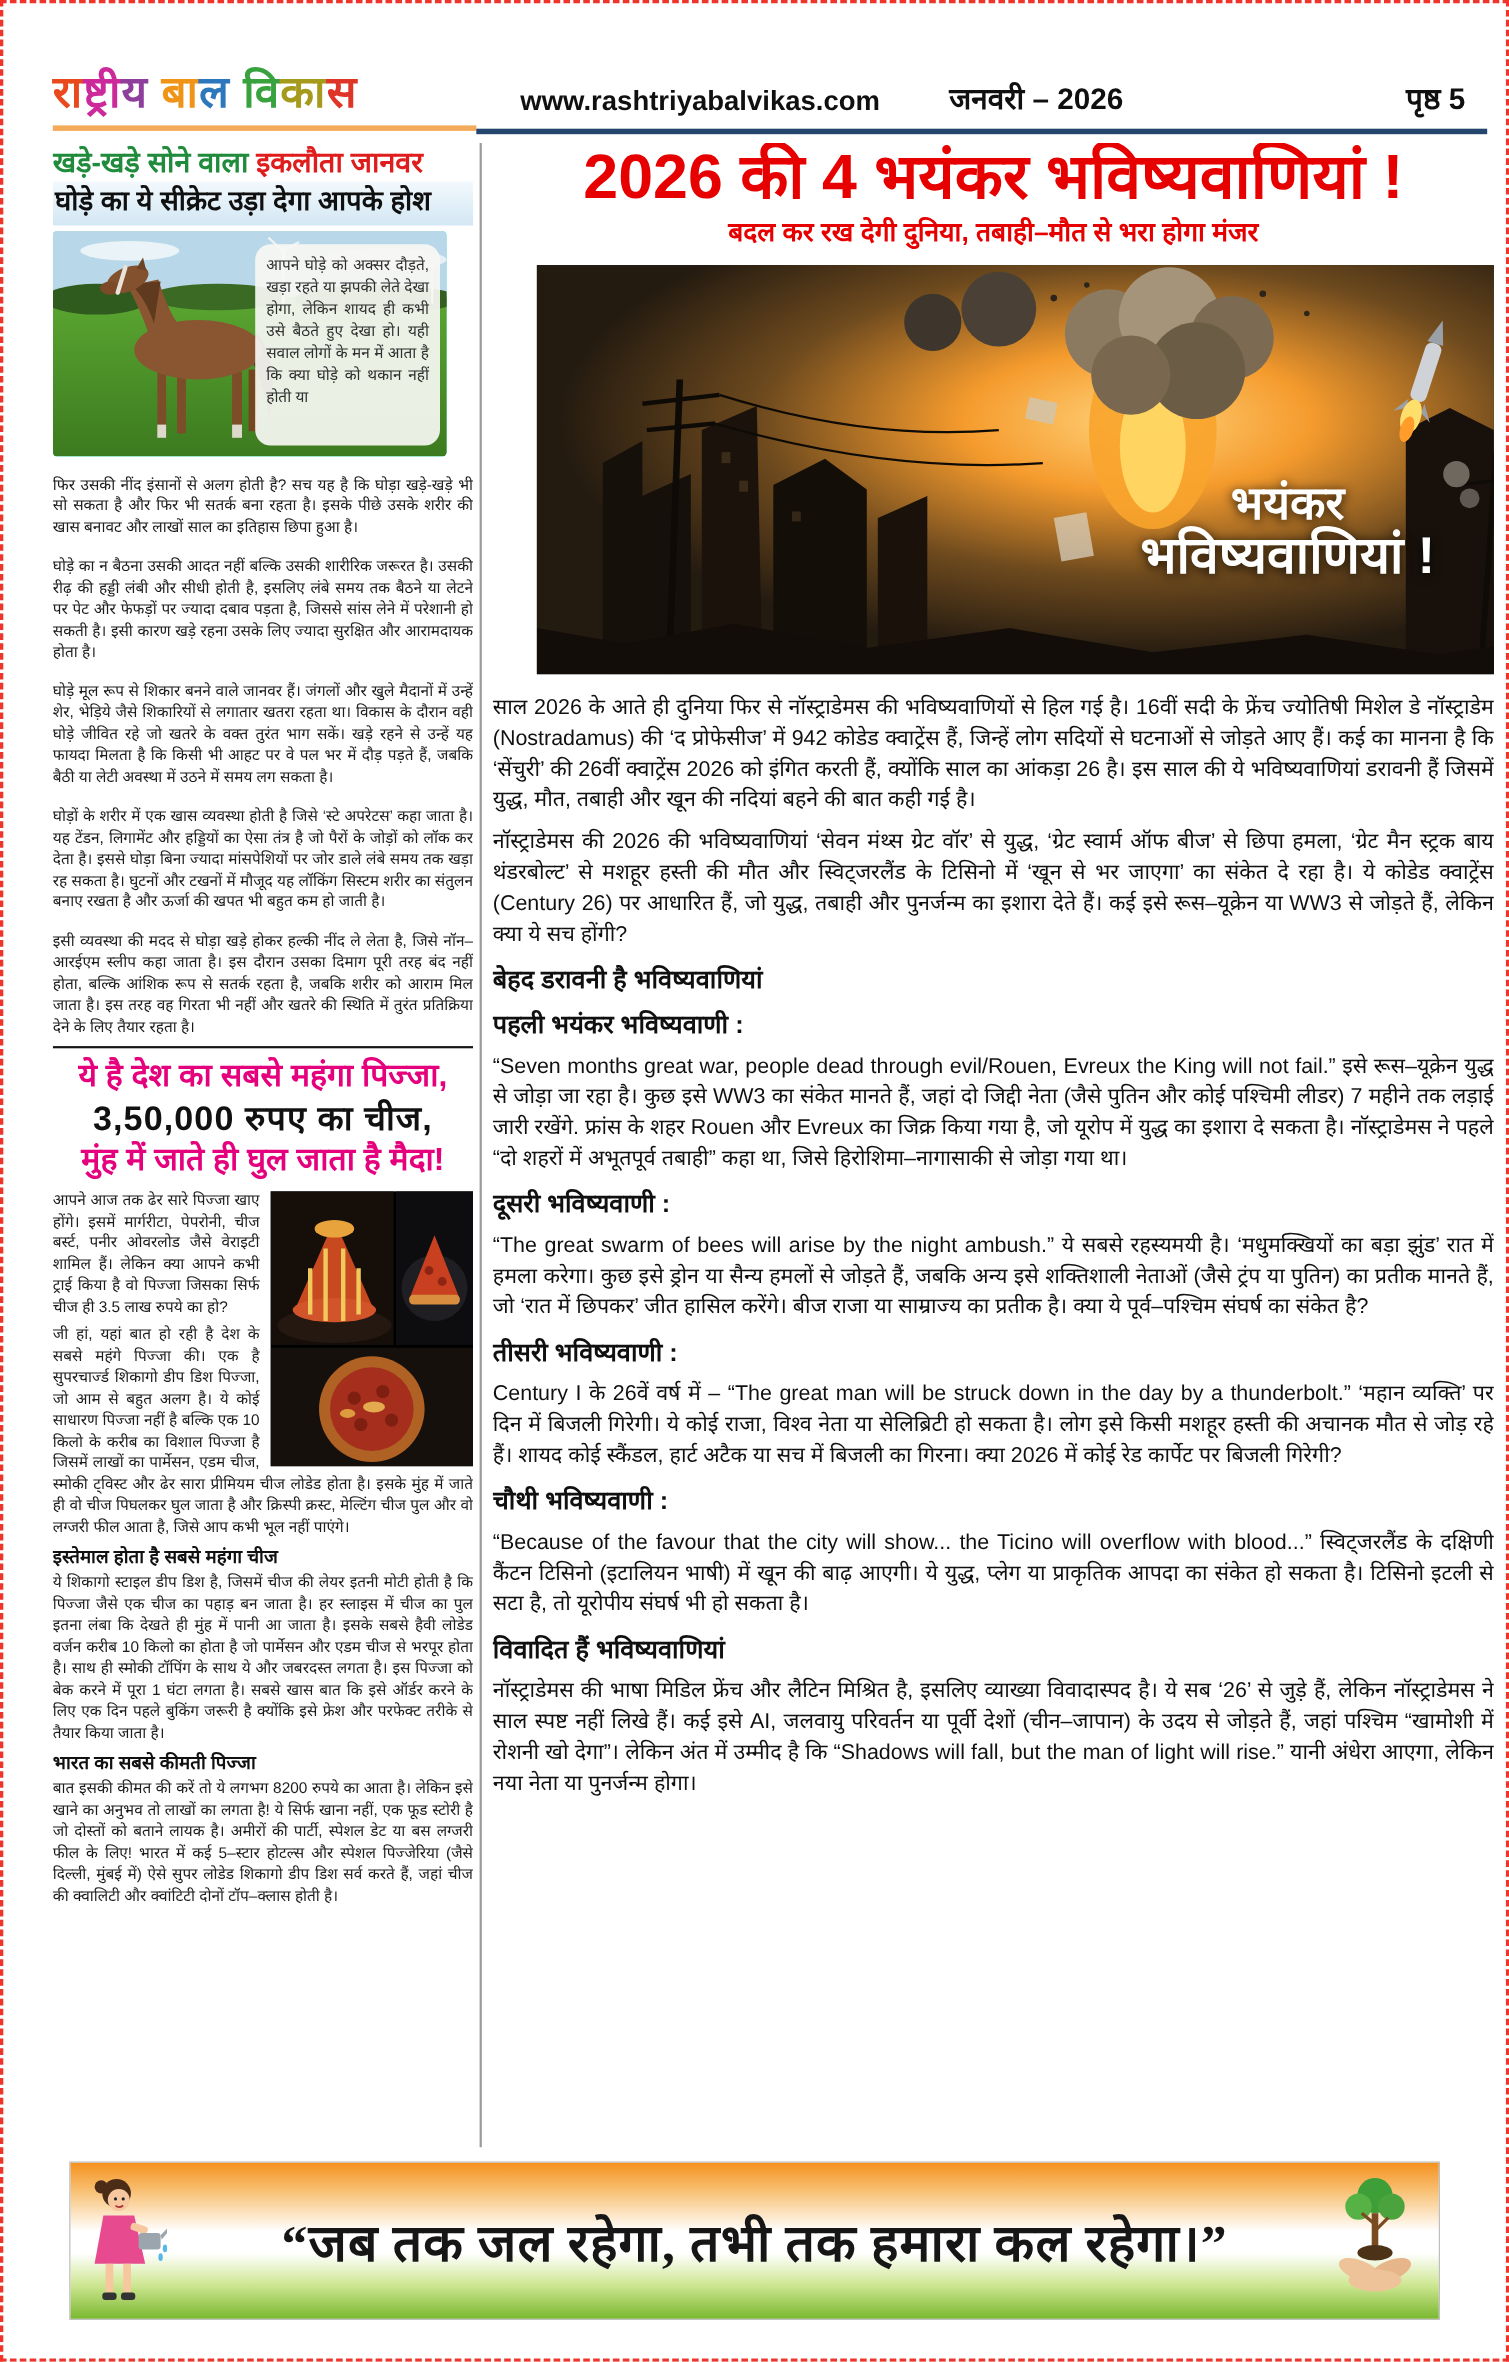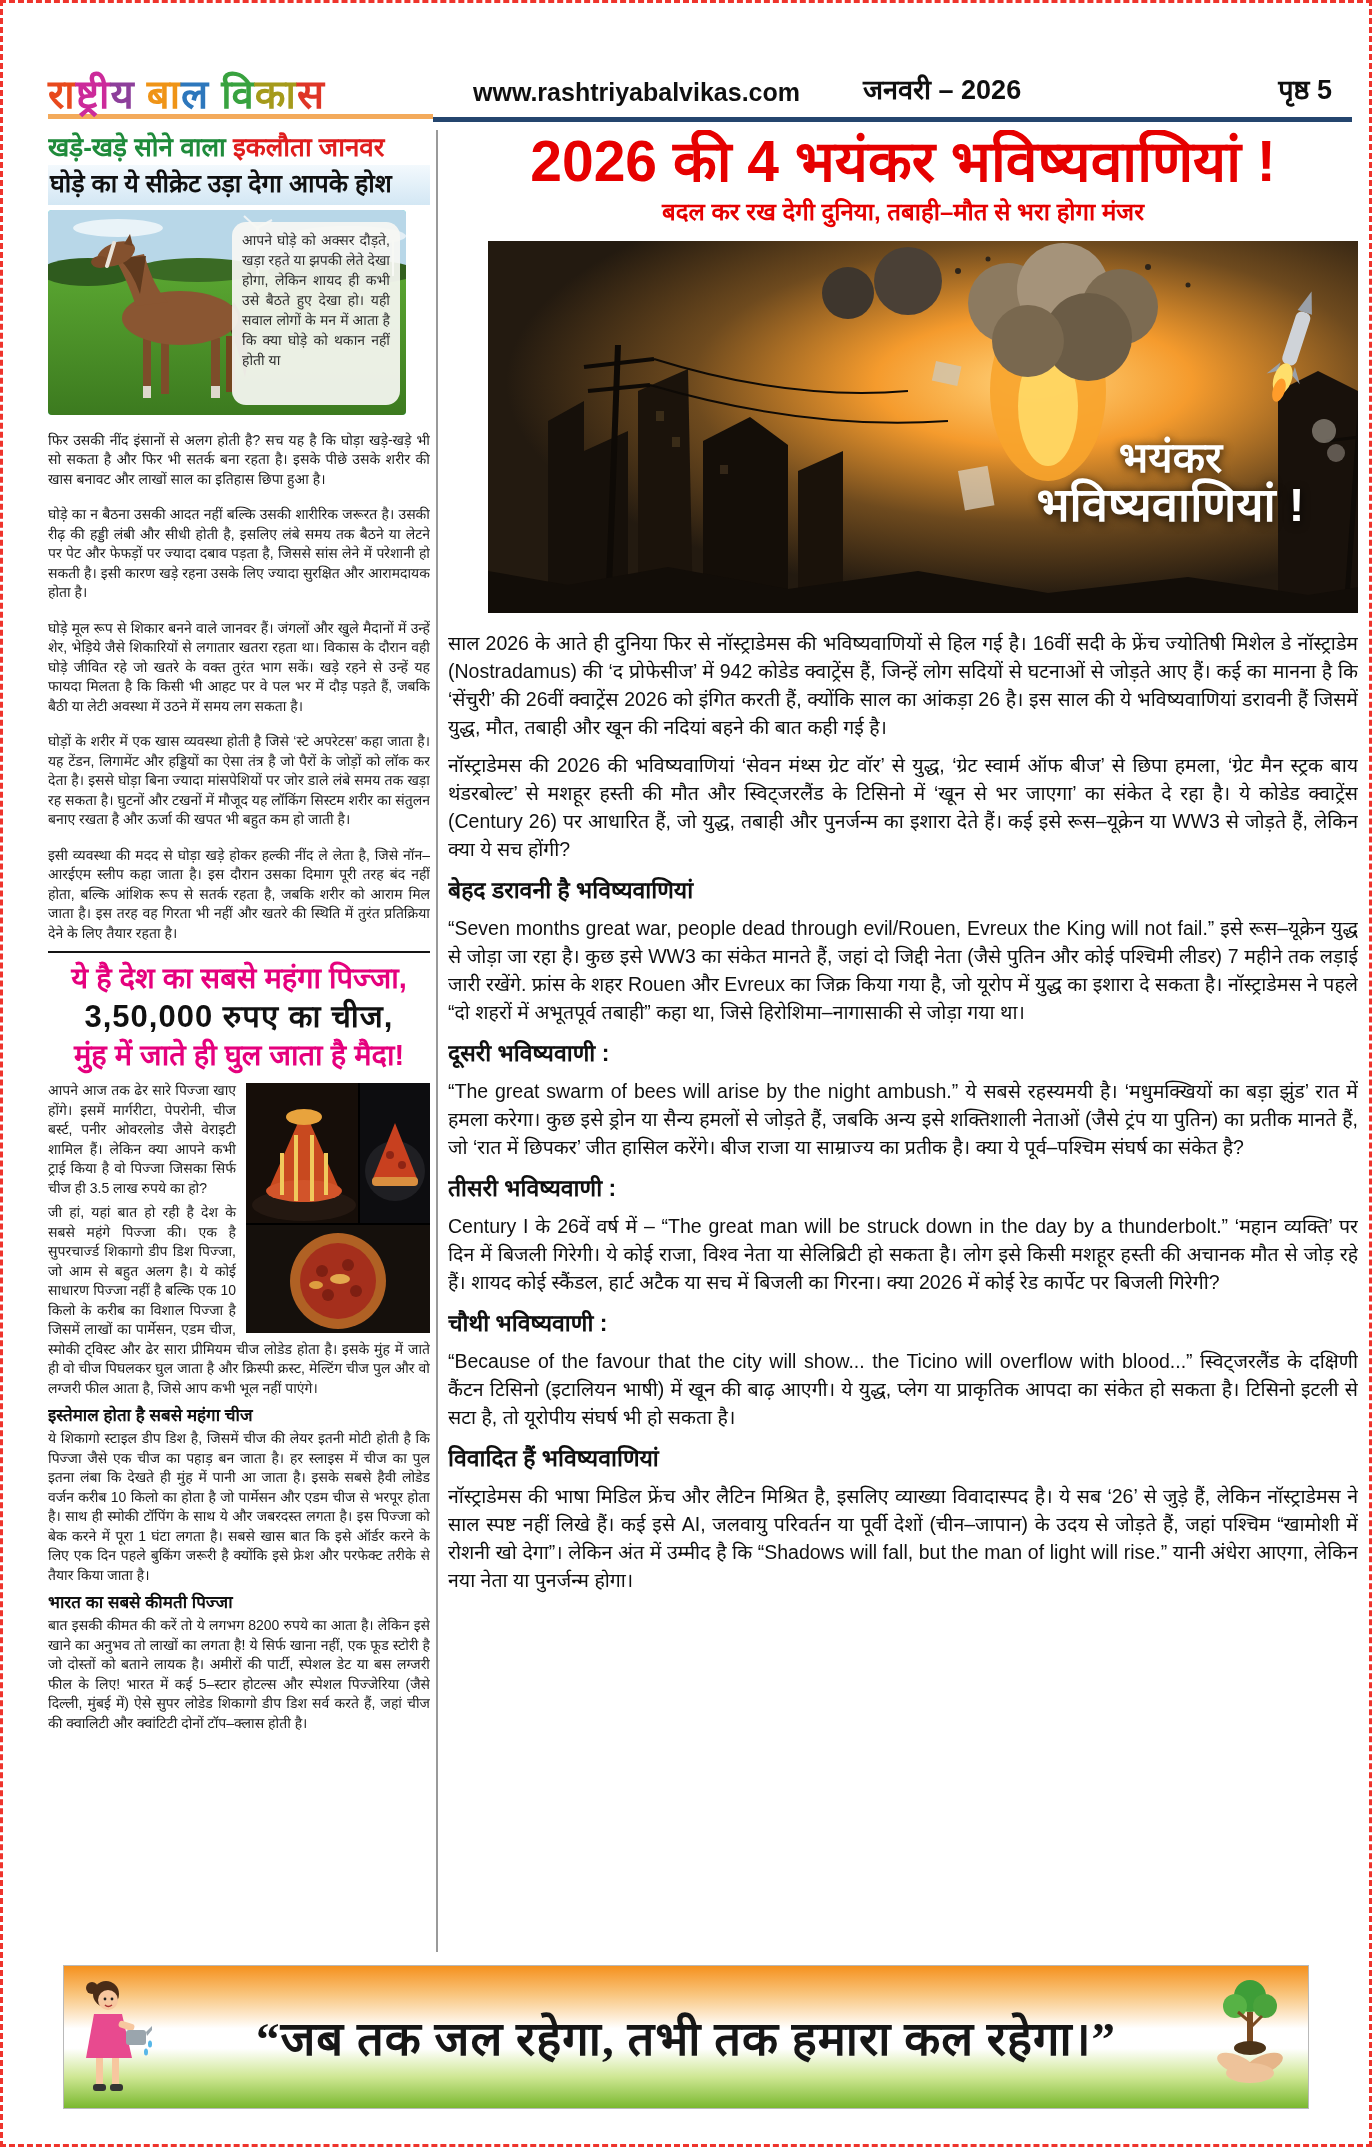--- a/index.html
+++ b/index.html
@@ -2,21 +2,21 @@
 <html><head>
 <meta charset="utf-8">
 <style>
   html,body{margin:0;padding:0;background:#e8e8e8;}
   .page{position:relative;width:1372px;height:2147px;background:#ffffff;margin:0 auto;
     font-family:"Liberation Sans","DejaVu Sans",sans-serif;overflow:hidden;
     border:3px dashed #ef342c;box-sizing:border-box;}
   
   .masthead{position:absolute;left:45px;top:36px;right:17px;height:80px;}
   .logo{position:absolute;left:0;bottom:0;width:385px;font-size:40px;font-weight:800;
-    letter-spacing:1px;padding-bottom:0;border-bottom:5px solid #f3aa5b;line-height:1;}
+    letter-spacing:1px;padding-bottom:10px;border-bottom:5px solid #f3aa5b;line-height:1;}
   .website{position:absolute;left:425px;bottom:12px;font-size:25px;font-weight:700;color:#101010;}
   .issue-date{position:absolute;left:815px;bottom:12px;font-size:27px;font-weight:700;color:#101010;}
   .page-no{position:absolute;right:20px;bottom:12px;font-size:27px;font-weight:700;color:#101010;}
   .navy-rule{position:absolute;left:430px;right:17px;top:114px;height:5px;background:#24456e;}
   .col-divider{position:absolute;left:433px;top:127px;width:2px;height:1822px;background:#9a9a9a;}
   
   .left-col{position:absolute;left:45px;top:127px;width:382px;height:1823px;overflow:hidden;}
   .hl1{font-size:26px;font-weight:800;line-height:1.35;white-space:nowrap;}
   .hl2{font-size:25px;font-weight:800;line-height:1.3;color:#101010;
     background:linear-gradient(180deg,#f3f9fd 0%,#d3e7f4 100%);padding:2px 2px 5px;}
@@ -244,20 +244,21 @@
       <div class="overlay-title">
         <div class="l1">भयंकर</div>
         <div class="l2">भविष्यवाणियां !</div>
       </div>
     </figure>
 
     <div class="pred-body">
       <p>साल 2026 के आते ही दुनिया फिर से नॉस्ट्राडेमस की भविष्यवाणियों से हिल गई है। 16वीं सदी के फ्रेंच ज्योतिषी मिशेल डे नॉस्ट्राडेम (Nostradamus) की ‘द प्रोफेसीज’ में 942 कोडेड क्वाट्रेंस हैं, जिन्हें लोग सदियों से घटनाओं से जोड़ते आए हैं। कई का मानना है कि ‘सेंचुरी’ की 26वीं क्वाट्रेंस 2026 को इंगित करती हैं, क्योंकि साल का आंकड़ा 26 है। इस साल की ये भविष्यवाणियां डरावनी हैं जिसमें युद्ध, मौत, तबाही और खून की नदियां बहने की बात कही गई है।</p>
       <p>नॉस्ट्राडेमस की 2026 की भविष्यवाणियां ‘सेवन मंथ्स ग्रेट वॉर’ से युद्ध, ‘ग्रेट स्वार्म ऑफ बीज’ से छिपा हमला, ‘ग्रेट मैन स्ट्रक बाय थंडरबोल्ट’ से मशहूर हस्ती की मौत और स्विट्जरलैंड के टिसिनो में ‘खून से भर जाएगा’ का संकेत दे रहा है। ये कोडेड क्वाट्रेंस (Century 26) पर आधारित हैं, जो युद्ध, तबाही और पुनर्जन्म का इशारा देते हैं। कई इसे रूस–यूक्रेन या WW3 से जोड़ते हैं, लेकिन क्या ये सच होंगी?</p>
       <h3>बेहद डरावनी है भविष्यवाणियां</h3>
+      <h3>पहली भयंकर भविष्यवाणी :</h3>
       <p>“Seven months great war, people dead through evil/Rouen, Evreux the King will not fail.” इसे रूस–यूक्रेन युद्ध से जोड़ा जा रहा है। कुछ इसे WW3 का संकेत मानते हैं, जहां दो जिद्दी नेता (जैसे पुतिन और कोई पश्चिमी लीडर) 7 महीने तक लड़ाई जारी रखेंगे. फ्रांस के शहर Rouen और Evreux का जिक्र किया गया है, जो यूरोप में युद्ध का इशारा दे सकता है। नॉस्ट्राडेमस ने पहले “दो शहरों में अभूतपूर्व तबाही” कहा था, जिसे हिरोशिमा–नागासाकी से जोड़ा गया था।</p>
       <h3>दूसरी भविष्यवाणी :</h3>
       <p>“The great swarm of bees will arise by the night ambush.” ये सबसे रहस्यमयी है। ‘मधुमक्खियों का बड़ा झुंड’ रात में हमला करेगा। कुछ इसे ड्रोन या सैन्य हमलों से जोड़ते हैं, जबकि अन्य इसे शक्तिशाली नेताओं (जैसे ट्रंप या पुतिन) का प्रतीक मानते हैं, जो ‘रात में छिपकर’ जीत हासिल करेंगे। बीज राजा या साम्राज्य का प्रतीक है। क्या ये पूर्व–पश्चिम संघर्ष का संकेत है?</p>
       <h3>तीसरी भविष्यवाणी :</h3>
       <p>Century I के 26वें वर्ष में – “The great man will be struck down in the day by a thunderbolt.” ‘महान व्यक्ति’ पर दिन में बिजली गिरेगी। ये कोई राजा, विश्व नेता या सेलिब्रिटी हो सकता है। लोग इसे किसी मशहूर हस्ती की अचानक मौत से जोड़ रहे हैं। शायद कोई स्कैंडल, हार्ट अटैक या सच में बिजली का गिरना। क्या 2026 में कोई रेड कार्पेट पर बिजली गिरेगी?</p>
       <h3>चौथी भविष्यवाणी :</h3>
       <p>“Because of the favour that the city will show... the Ticino will overflow with blood...” स्विट्जरलैंड के दक्षिणी कैंटन टिसिनो (इटालियन भाषी) में खून की बाढ़ आएगी। ये युद्ध, प्लेग या प्राकृतिक आपदा का संकेत हो सकता है। टिसिनो इटली से सटा है, तो यूरोपीय संघर्ष भी हो सकता है।</p>
       <h3>विवादित हैं भविष्यवाणियां</h3>
       <p>नॉस्ट्राडेमस की भाषा मिडिल फ्रेंच और लैटिन मिश्रित है, इसलिए व्याख्या विवादास्पद है। ये सब ‘26’ से जुड़े हैं, लेकिन नॉस्ट्राडेमस ने साल स्पष्ट नहीं लिखे हैं। कई इसे AI, जलवायु परिवर्तन या पूर्वी देशों (चीन–जापान) के उदय से जोड़ते हैं, जहां पश्चिम “खामोशी में रोशनी खो देगा”। लेकिन अंत में उम्मीद है कि “Shadows will fall, but the man of light will rise.” यानी अंधेरा आएगा, लेकिन नया नेता या पुनर्जन्म होगा।</p>
     </div>

